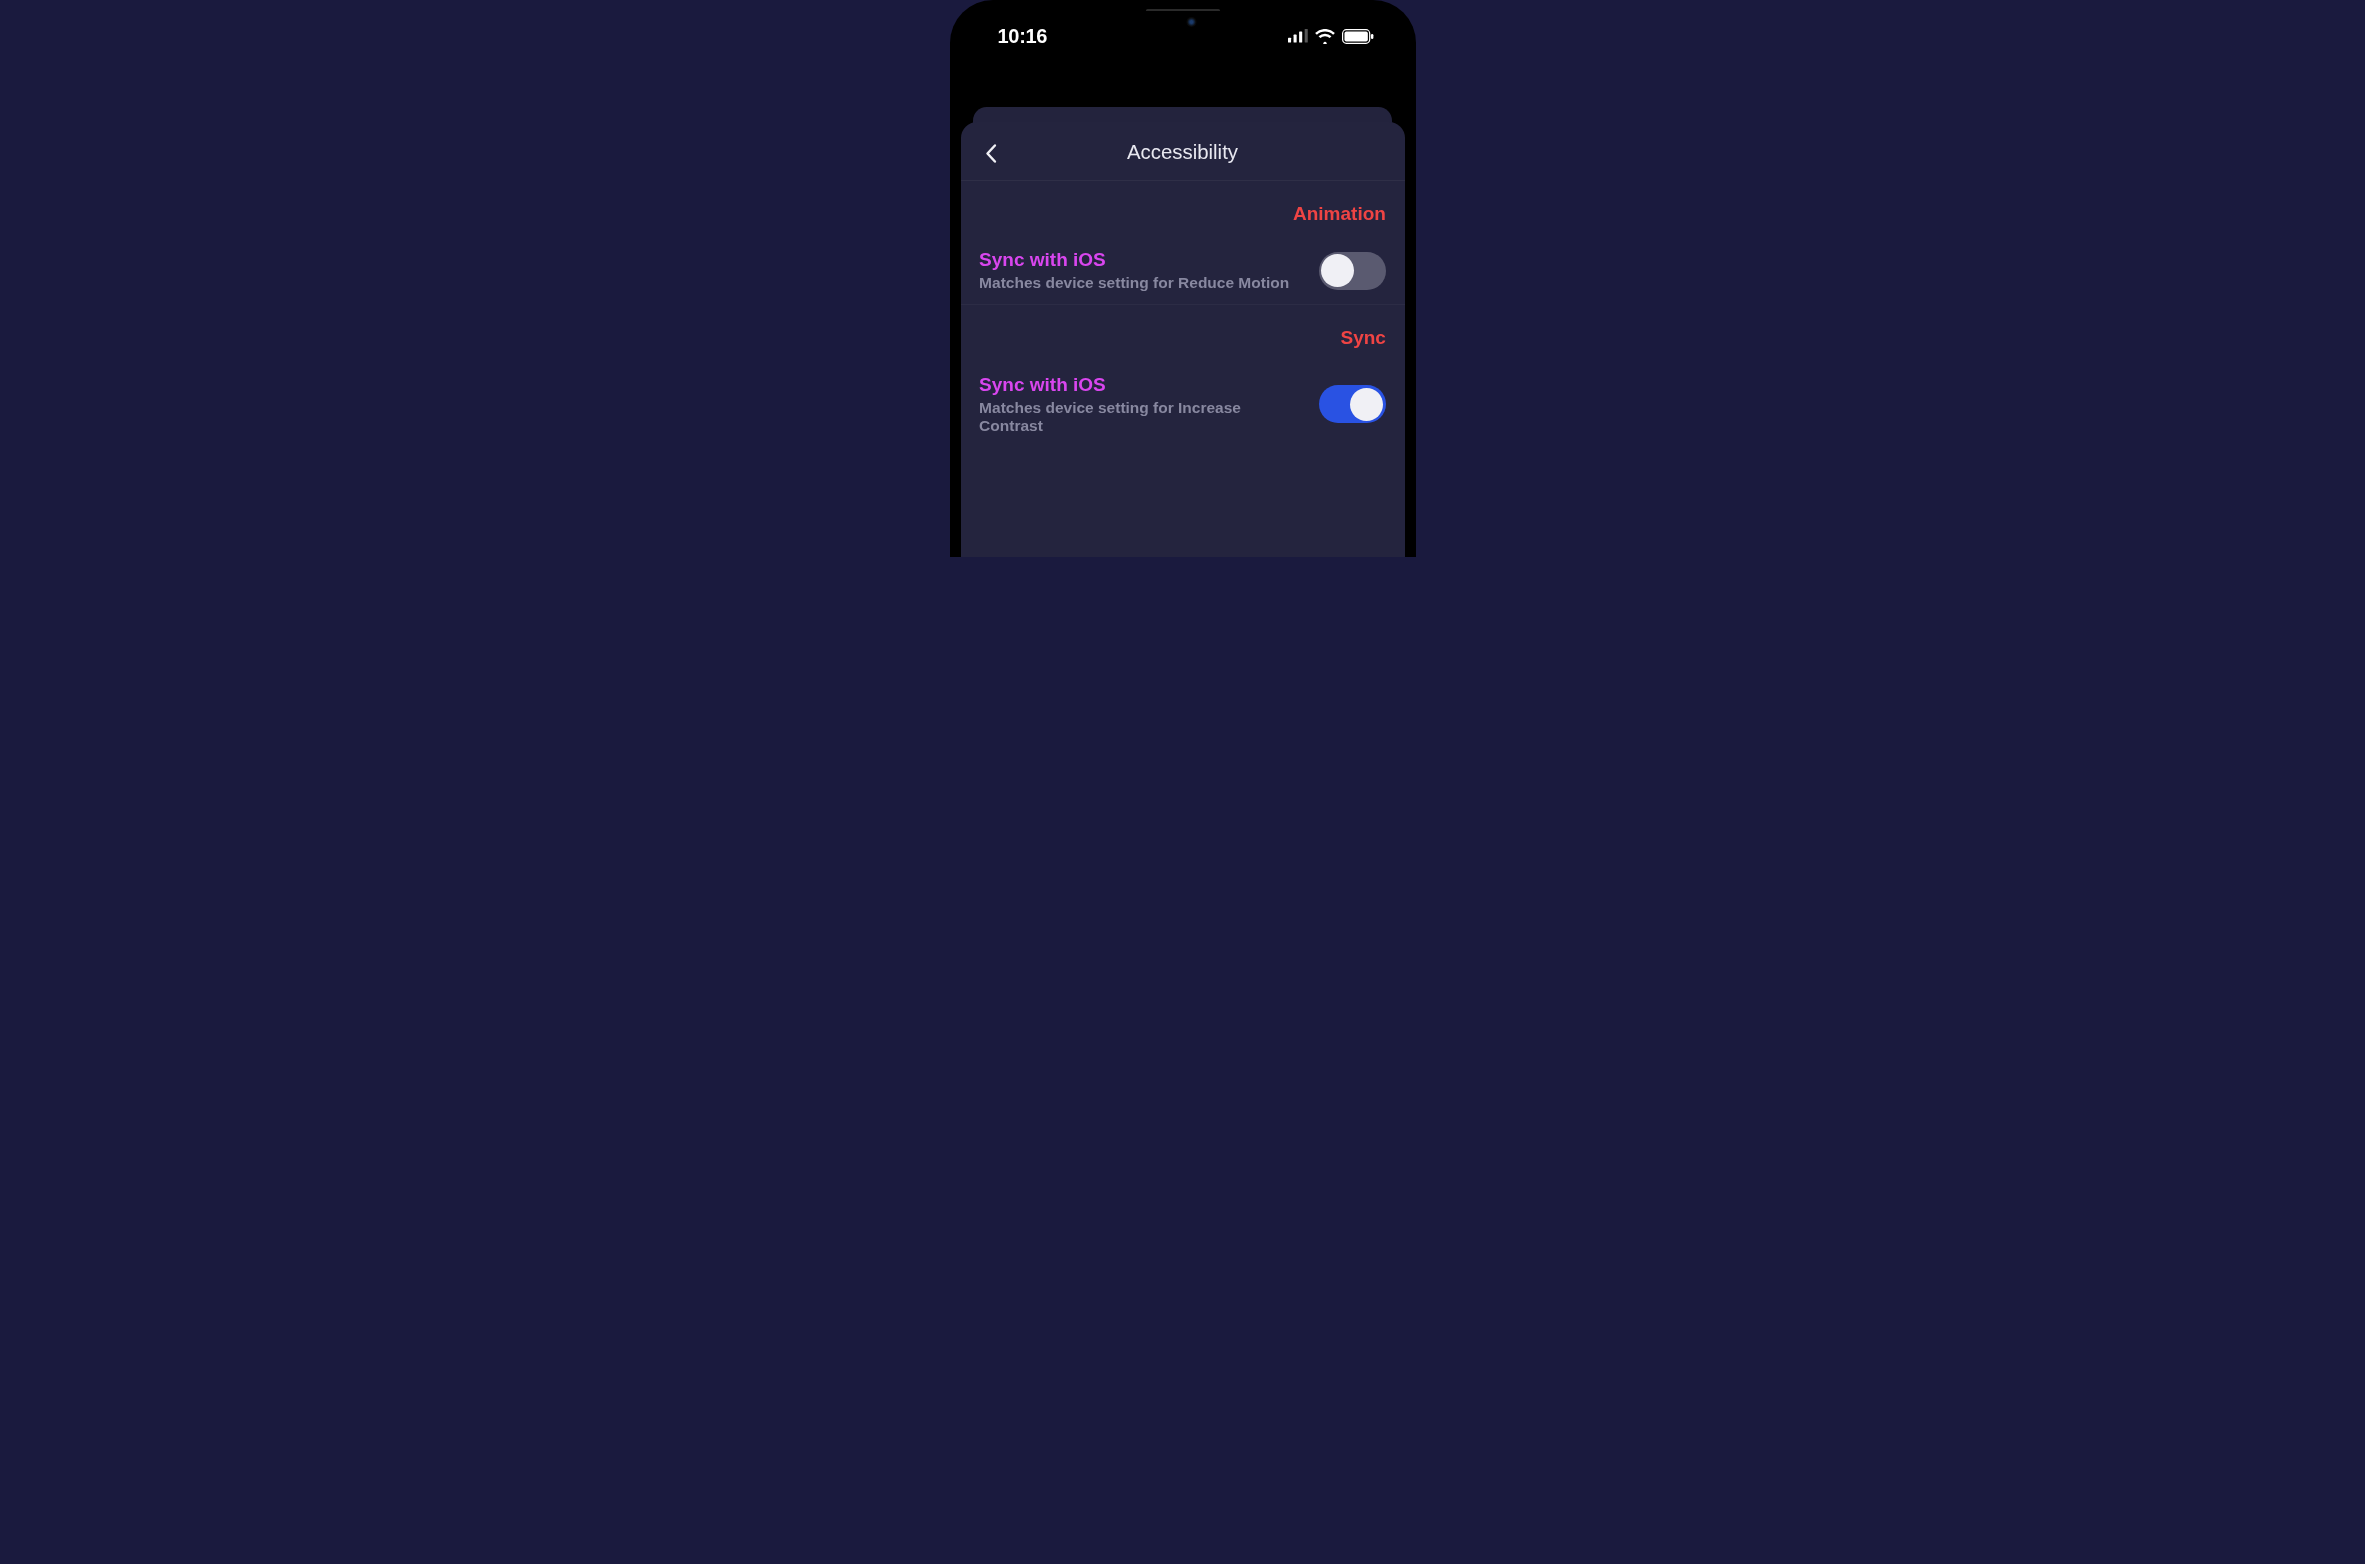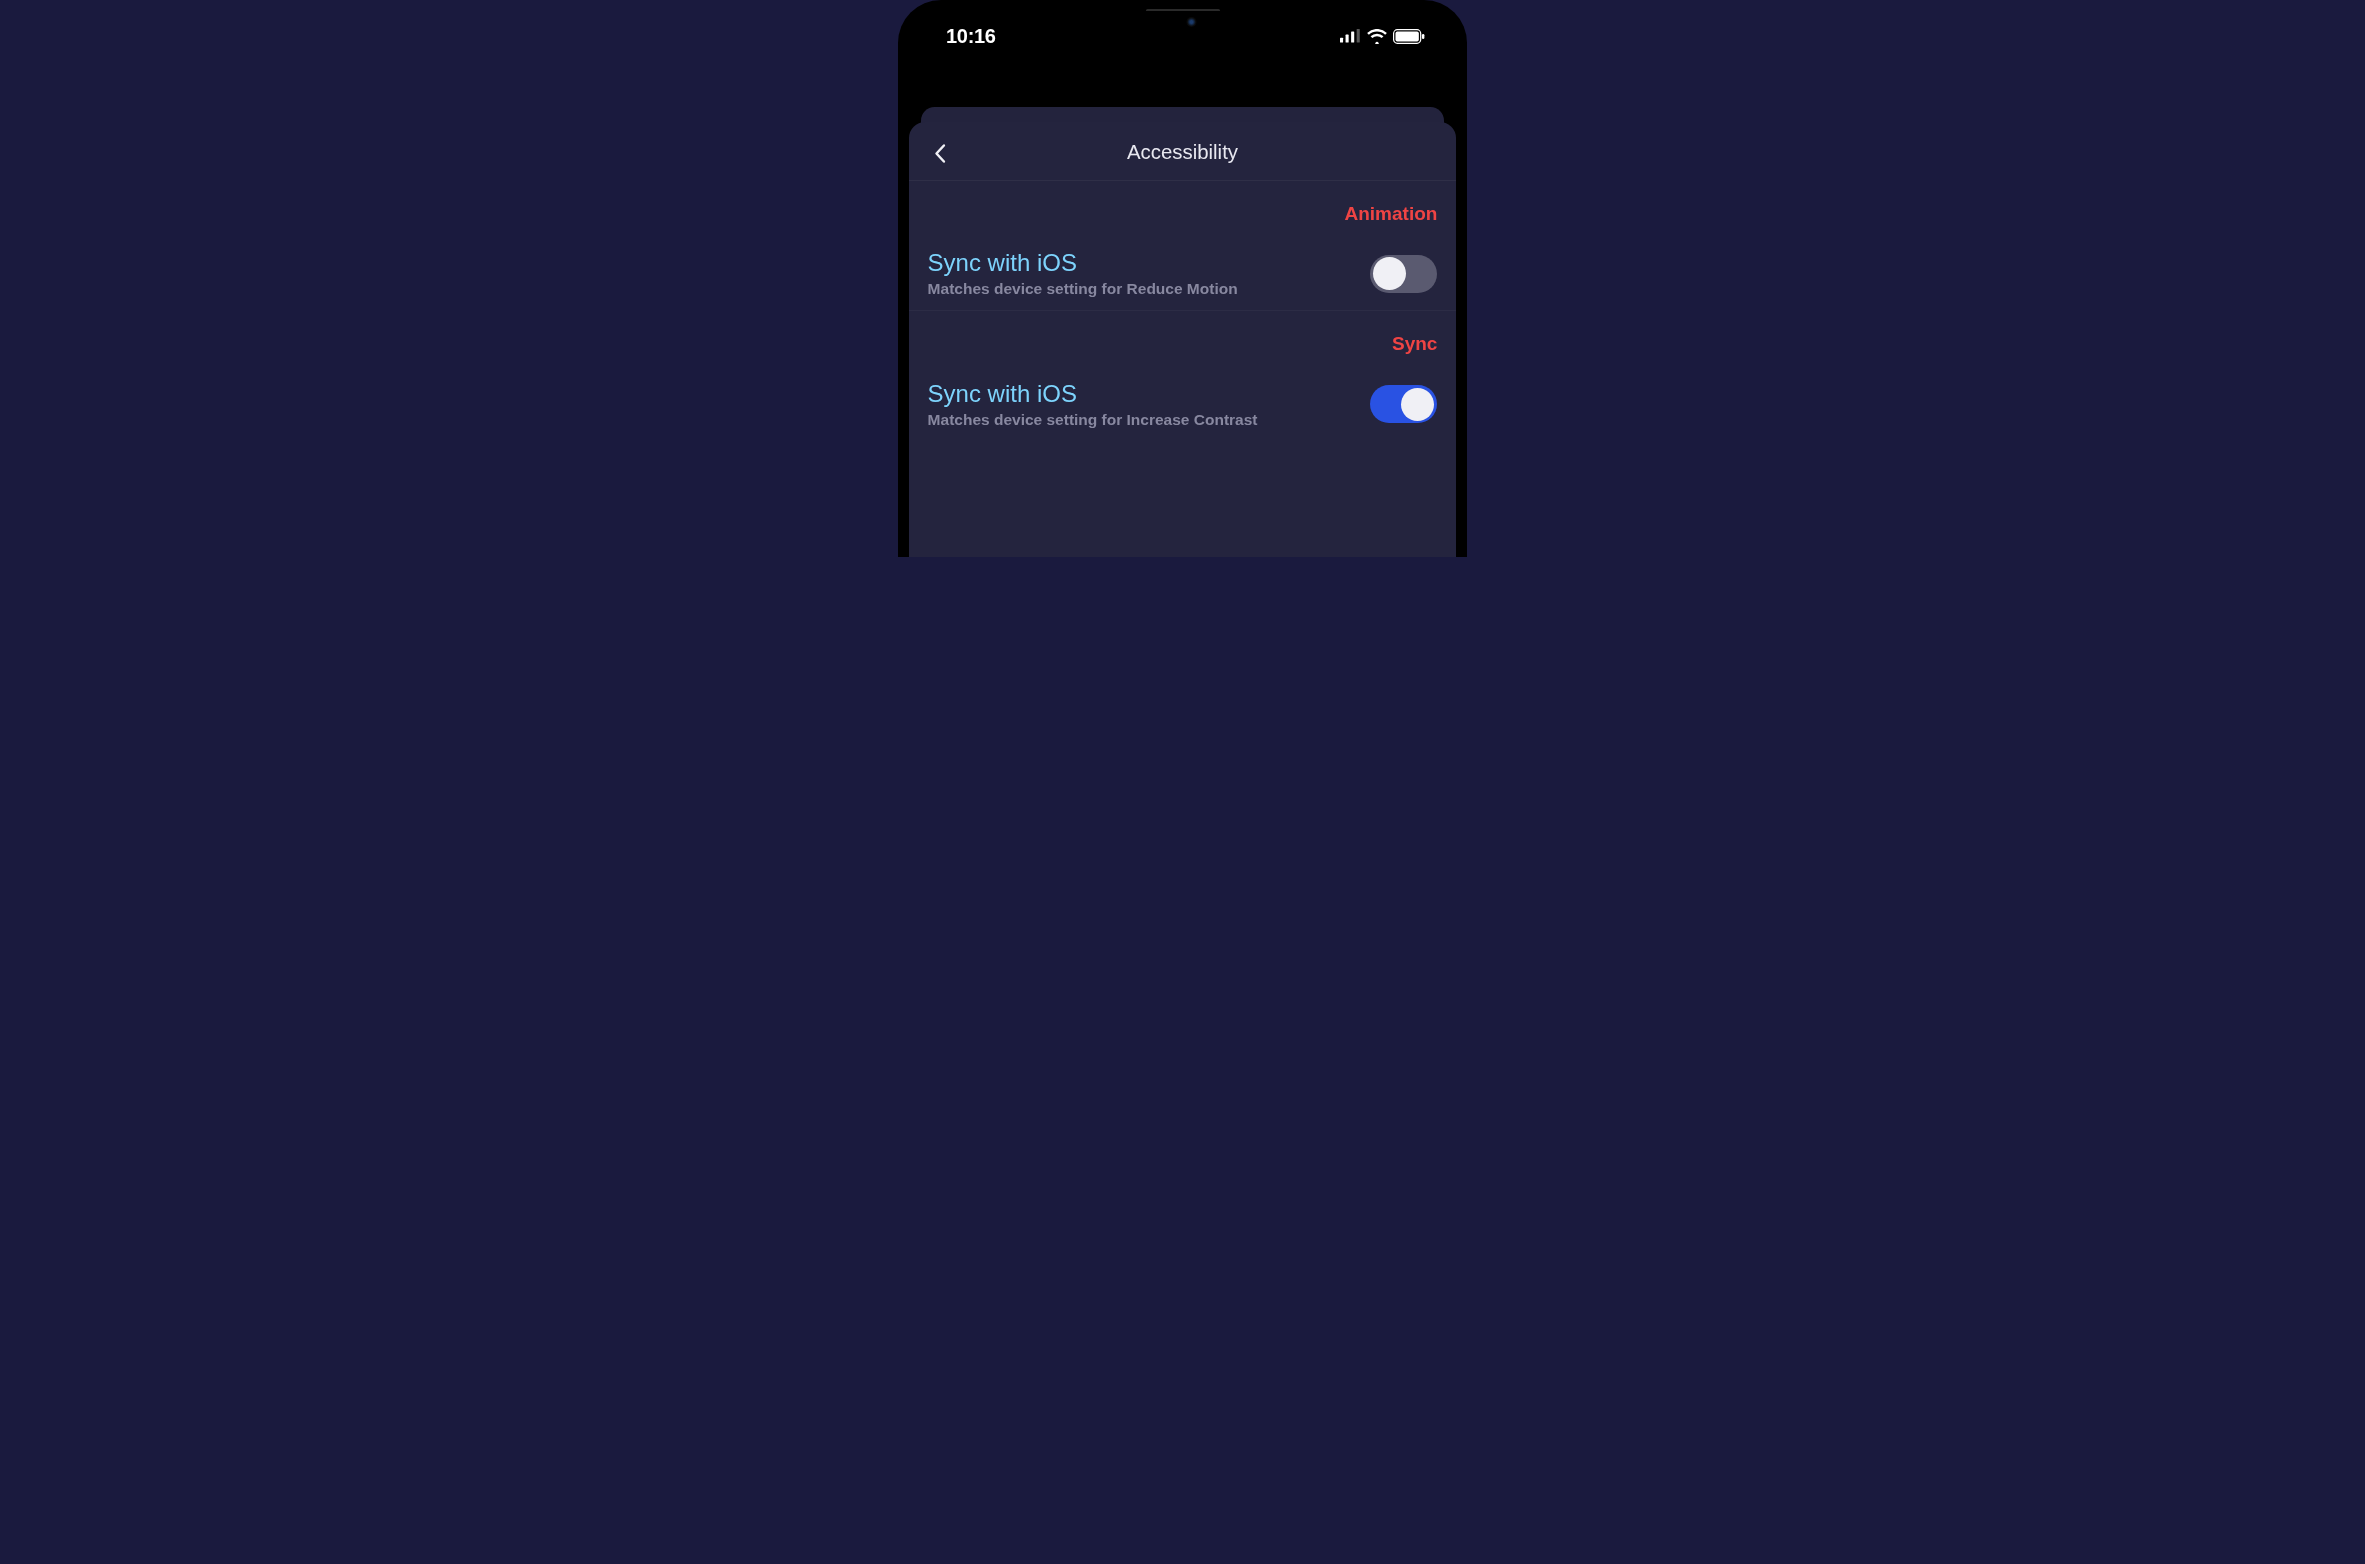--- a/index.html
+++ b/index.html
@@ -12,21 +12,21 @@
       background: #1a1a3e;
       font-family: -apple-system, BlinkMacSystemFont, 'Segoe UI', Helvetica, Arial, sans-serif;
       display: flex;
       justify-content: center;
       align-items: flex-start;
       min-height: 100vh;
       padding: 0;
     }
     
     .phone-frame {
-      width: 569px;
+      width: 466px;
       height: 557px;
       background: #000;
       border-radius: 43px 43px 0 0;
       padding: 11px 11px 0 11px;
       position: relative;
       margin-top: 0;
       overflow: hidden;
     }
     
     .phone-frame::before {
@@ -159,23 +159,23 @@
       align-items: center;
       justify-content: space-between;
       padding: 12.4px 0;
     }
     
     .setting-text {
       flex: 1;
     }
     
     .setting-title {
-      color: #7dd3fc;
-      font-size: 24px;
-      font-weight: 400;
+      color: #d946ef;
+      font-size: 19px;
+      font-weight: 700;
       margin-bottom: 2.5px;
     }
     
     .setting-subtitle {
       color: #8888a0;
       font-size: 15.5px;
       font-weight: 700;
     }
     
     .toggle {

